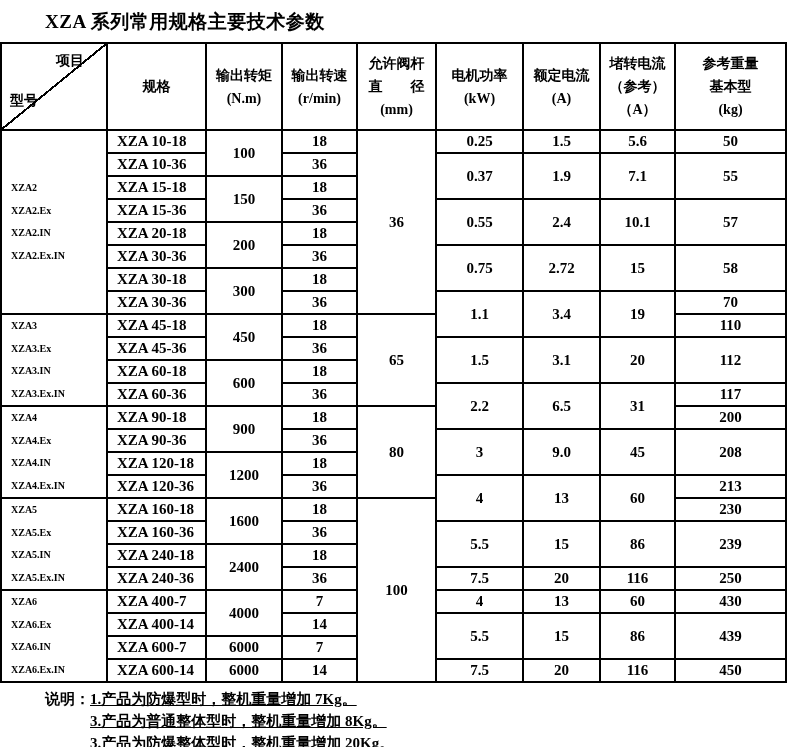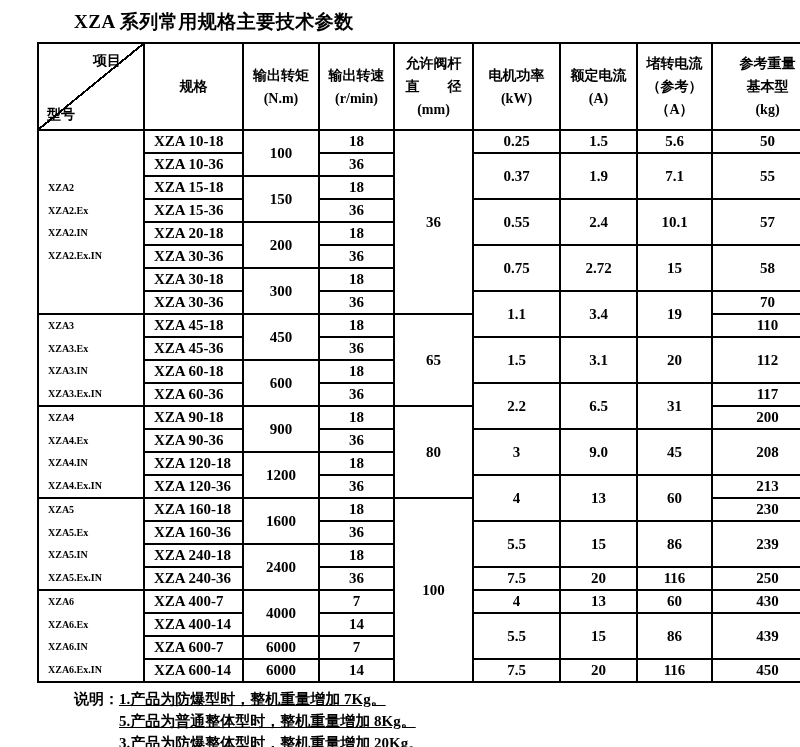--- a/index.html
+++ b/index.html
@@ -2,33 +2,33 @@
 <html><head>
 <meta charset="utf-8">
 <style>
   * { box-sizing: border-box; margin: 0; padding: 0; }
   html, body {
     width: 800px; height: 747px;
     background: #ffffff;
     font-family: "Liberation Serif", "DejaVu Serif", serif;
     color: #000;
   }
-  .page { width: 800px; height: 747px; overflow: hidden; padding-left: 29px; }
+  .page { width: 800px; height: 747px; overflow: hidden; }
 
   .title {
     font-size: 19px;
     font-weight: bold;
     margin: 9px 0 7px 45px;
     letter-spacing: 0.5px;
   }
 
   table.spec-table {
     border-collapse: collapse;
     table-layout: fixed;
-    margin-left: 8px;
+    margin-left: 0;
     width: 785px;
   }
   .spec-table th, .spec-table td {
     border: 2px solid #000;
     font-weight: bold;
     vertical-align: middle;
     overflow: hidden;
   }
   .spec-table thead tr { height: 87px; }
   .spec-table tbody tr { height: 23px; }
@@ -56,21 +56,21 @@
   
   th.diag {
     position: relative;
     background: linear-gradient(to bottom right,
       transparent calc(50% - 1px),
       #000 calc(50% - 1px),
       #000 calc(50% + 1px),
       transparent calc(50% + 1px));
   }
   th.diag .diag-top    { position: absolute; top: 5px; right: 22px; font-size: 14px; }
-  th.diag .diag-bottom { position: absolute; bottom: 3px; left: 8px; font-size: 14px; }
+  th.diag .diag-bottom { position: absolute; bottom: 17px; left: 8px; font-size: 14px; }
 
   .notes {
     display: flex;
     margin: 5px 0 0 45px;
     font-size: 15px;
     font-weight: bold;
   }
   .notes-label { line-height: 22px; }
   .notes-items > div { line-height: 22px; text-decoration: underline; }
 </style>
@@ -328,18 +328,18 @@
           <td class="al-center col-stall_current">116</td>
           <td class="al-center col-weight">450</td>
         </tr>
       </tbody>
   </table>
 
   <div class="notes">
     <span class="notes-label">说明：</span>
     <div class="notes-items">
       <div>1.产品为防爆型时，整机重量增加 7Kg。</div>
-      <div>5.产品为普通整体型时，整机重量增加 8Kg。</div>
+      <div>3.产品为普通整体型时，整机重量增加 8Kg。</div>
       <div>3.产品为防爆整体型时，整机重量增加 20Kg。</div>
     </div>
   </div>
 
 </div>
 
 </body></html>

